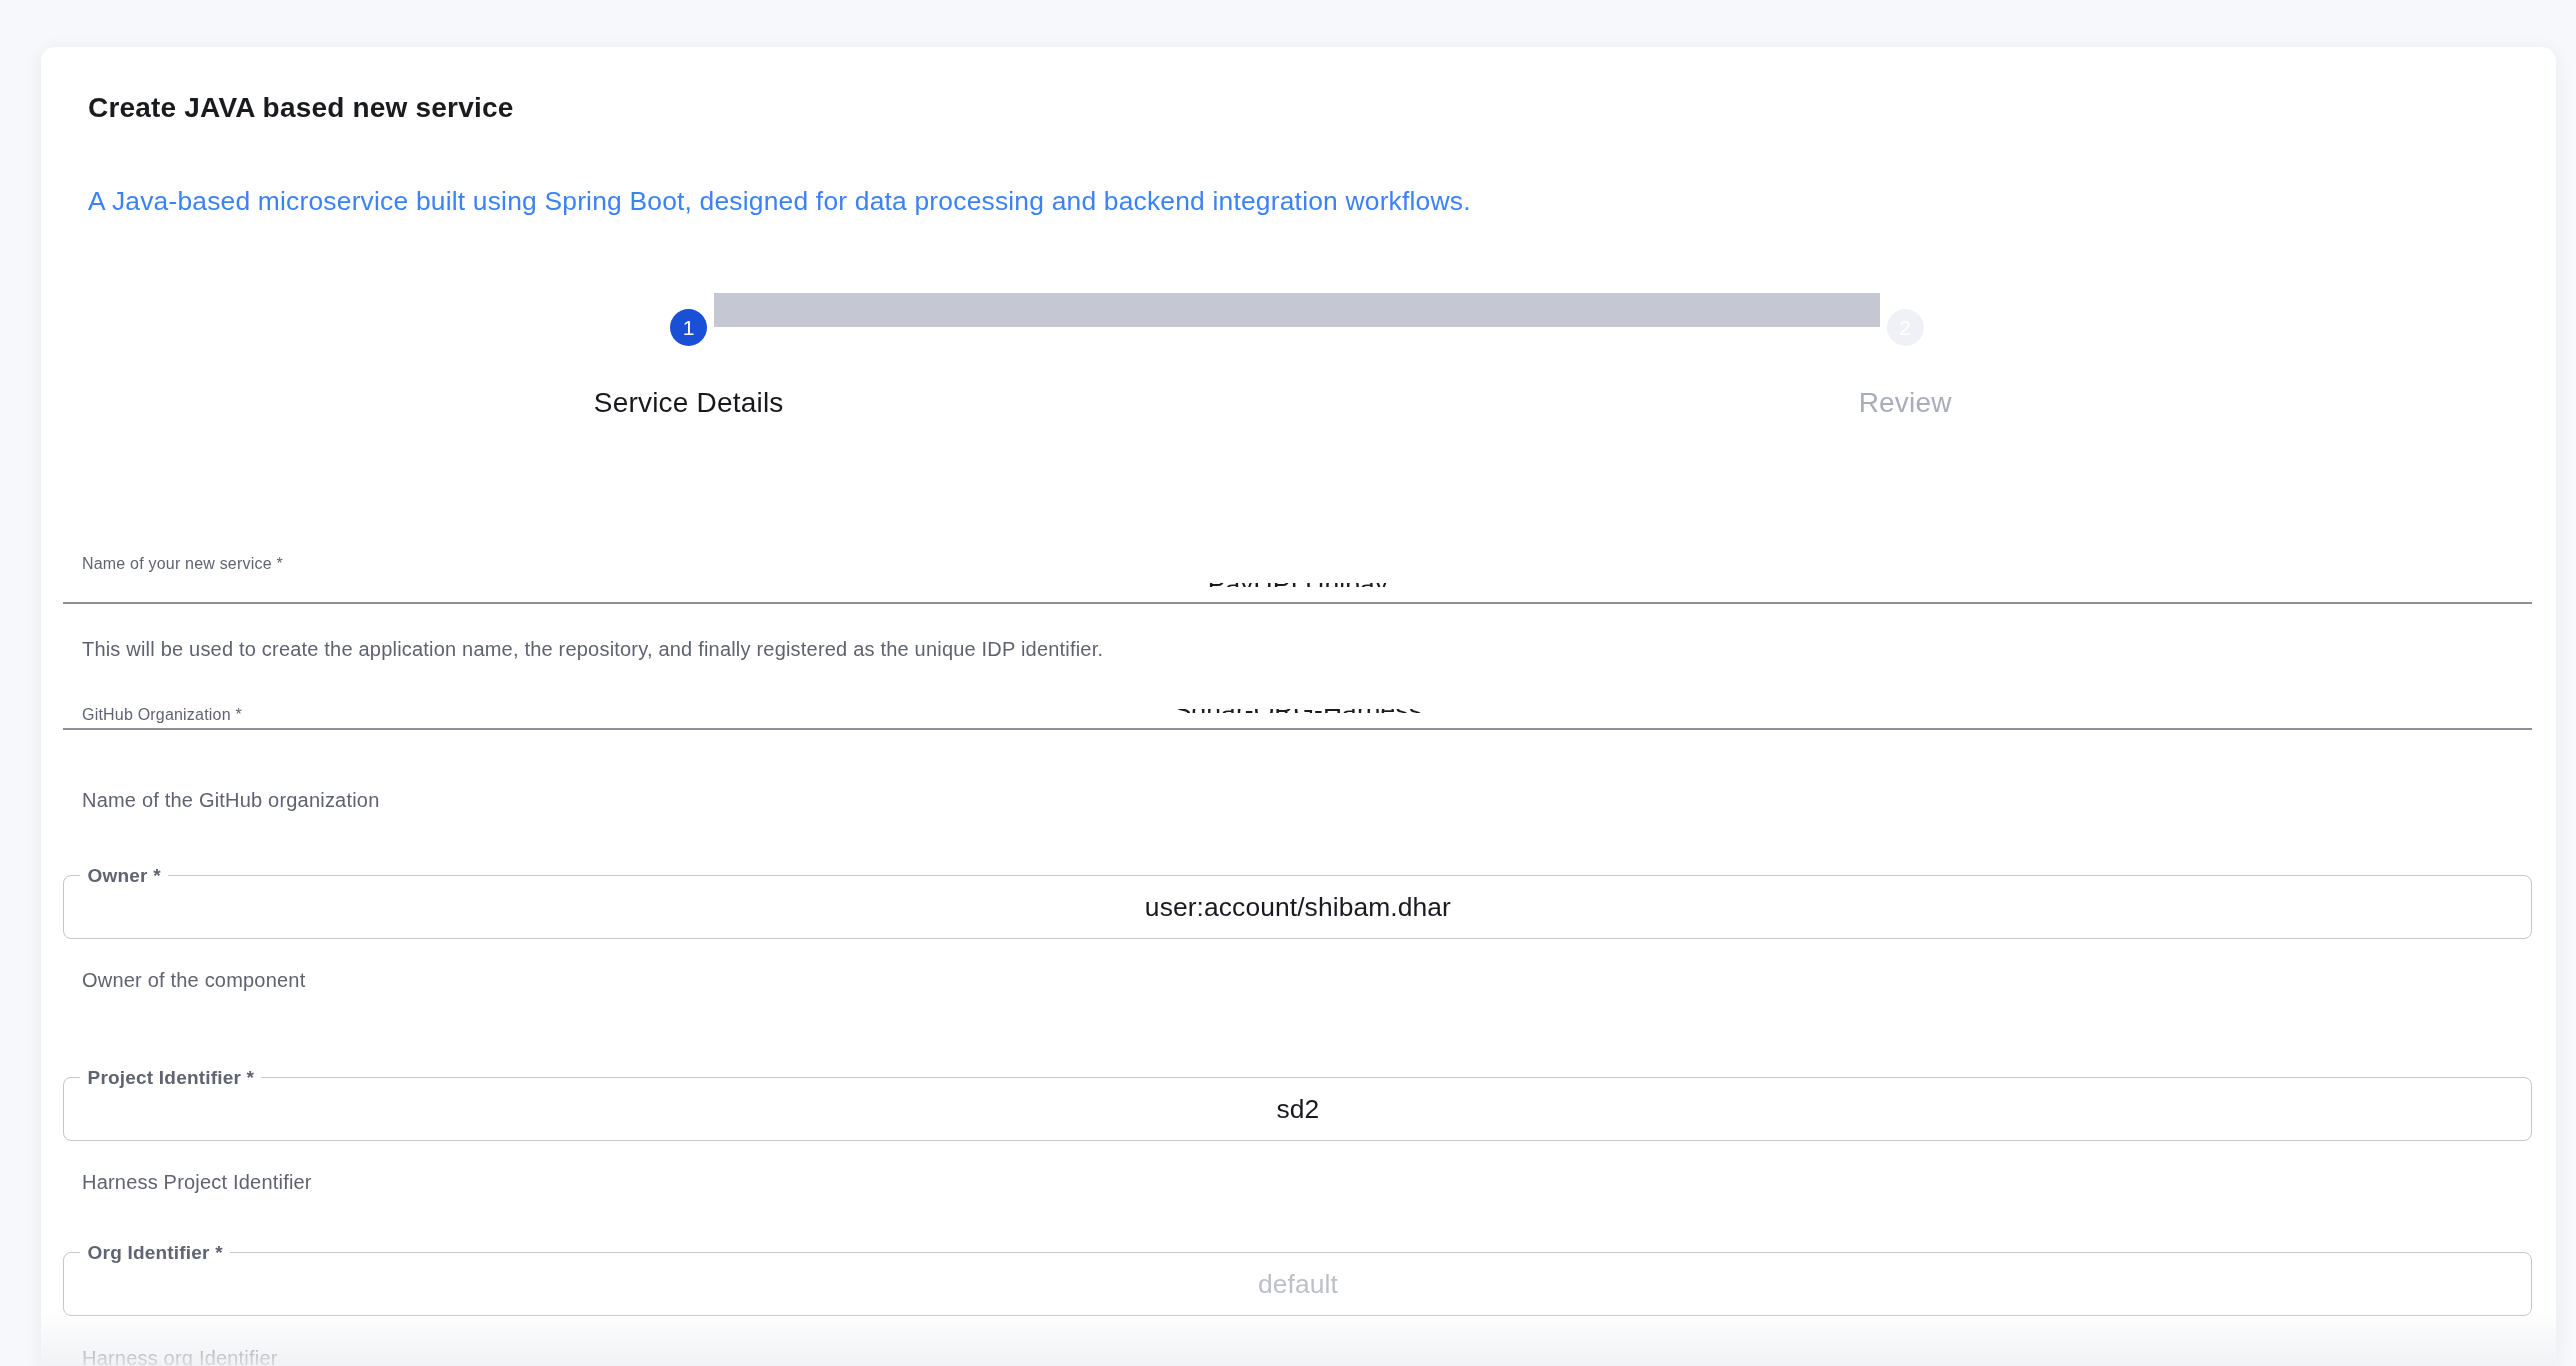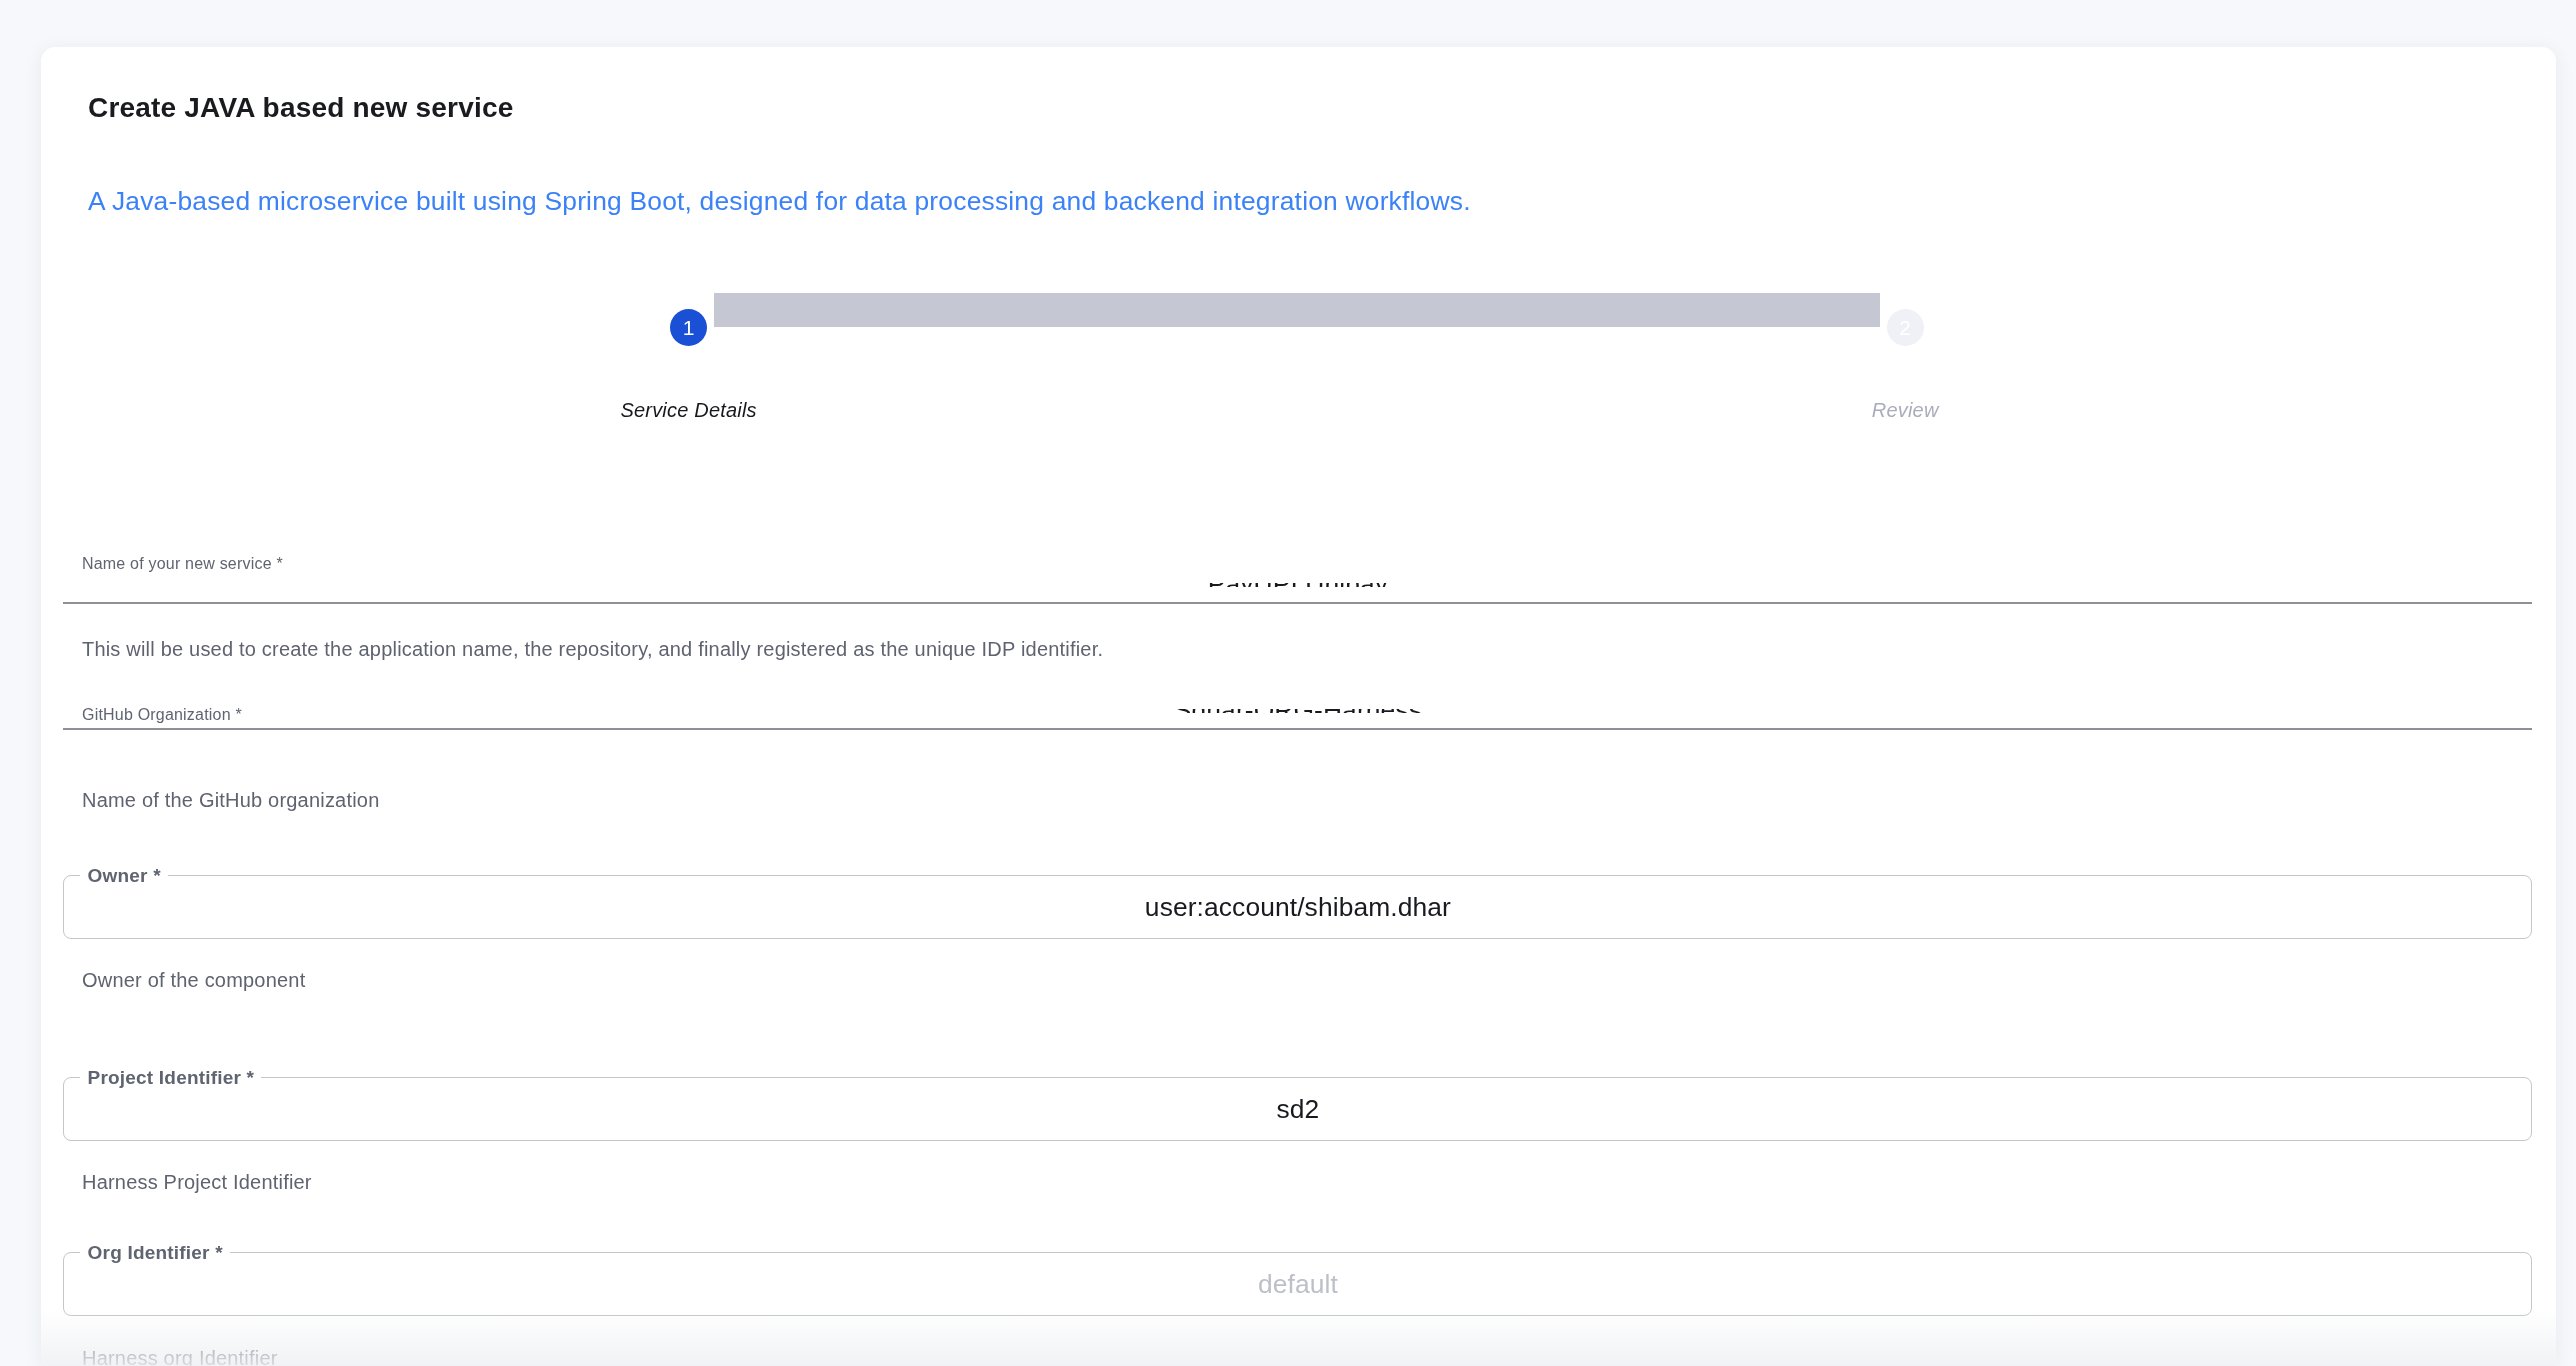--- a/index.html
+++ b/index.html
@@ -42,22 +42,22 @@
   }
   .step-icon {
     width: 37px; height: 37px; border-radius: 50%;
     display: flex; align-items: center; justify-content: center;
     font-size: 21px; font-weight: 500; color: #ffffff;
     z-index: 2;
   }
   .step-icon.active   { background: #1a50d6; }
   .step-icon.upcoming { background: #f0f1f6; }
   .step-label {
-    margin-top: 36px;
-    font-size: 20px; letter-spacing: 0.2px; font-style: italic;
+    margin-top: 24px;
+    font-size: 28px; letter-spacing: 0.2px;
   }
   .step-label.active   { color: #17181c; font-weight: 500; }
   .step-label.upcoming { color: #a9acbb; font-weight: 400; }
   .connector {
     position: absolute;
     top: 17.6px;
     left: calc(25% + 34px);
     right: calc(25% + 34px);
     height: 2.4px;
     background: #c5c7d2;

